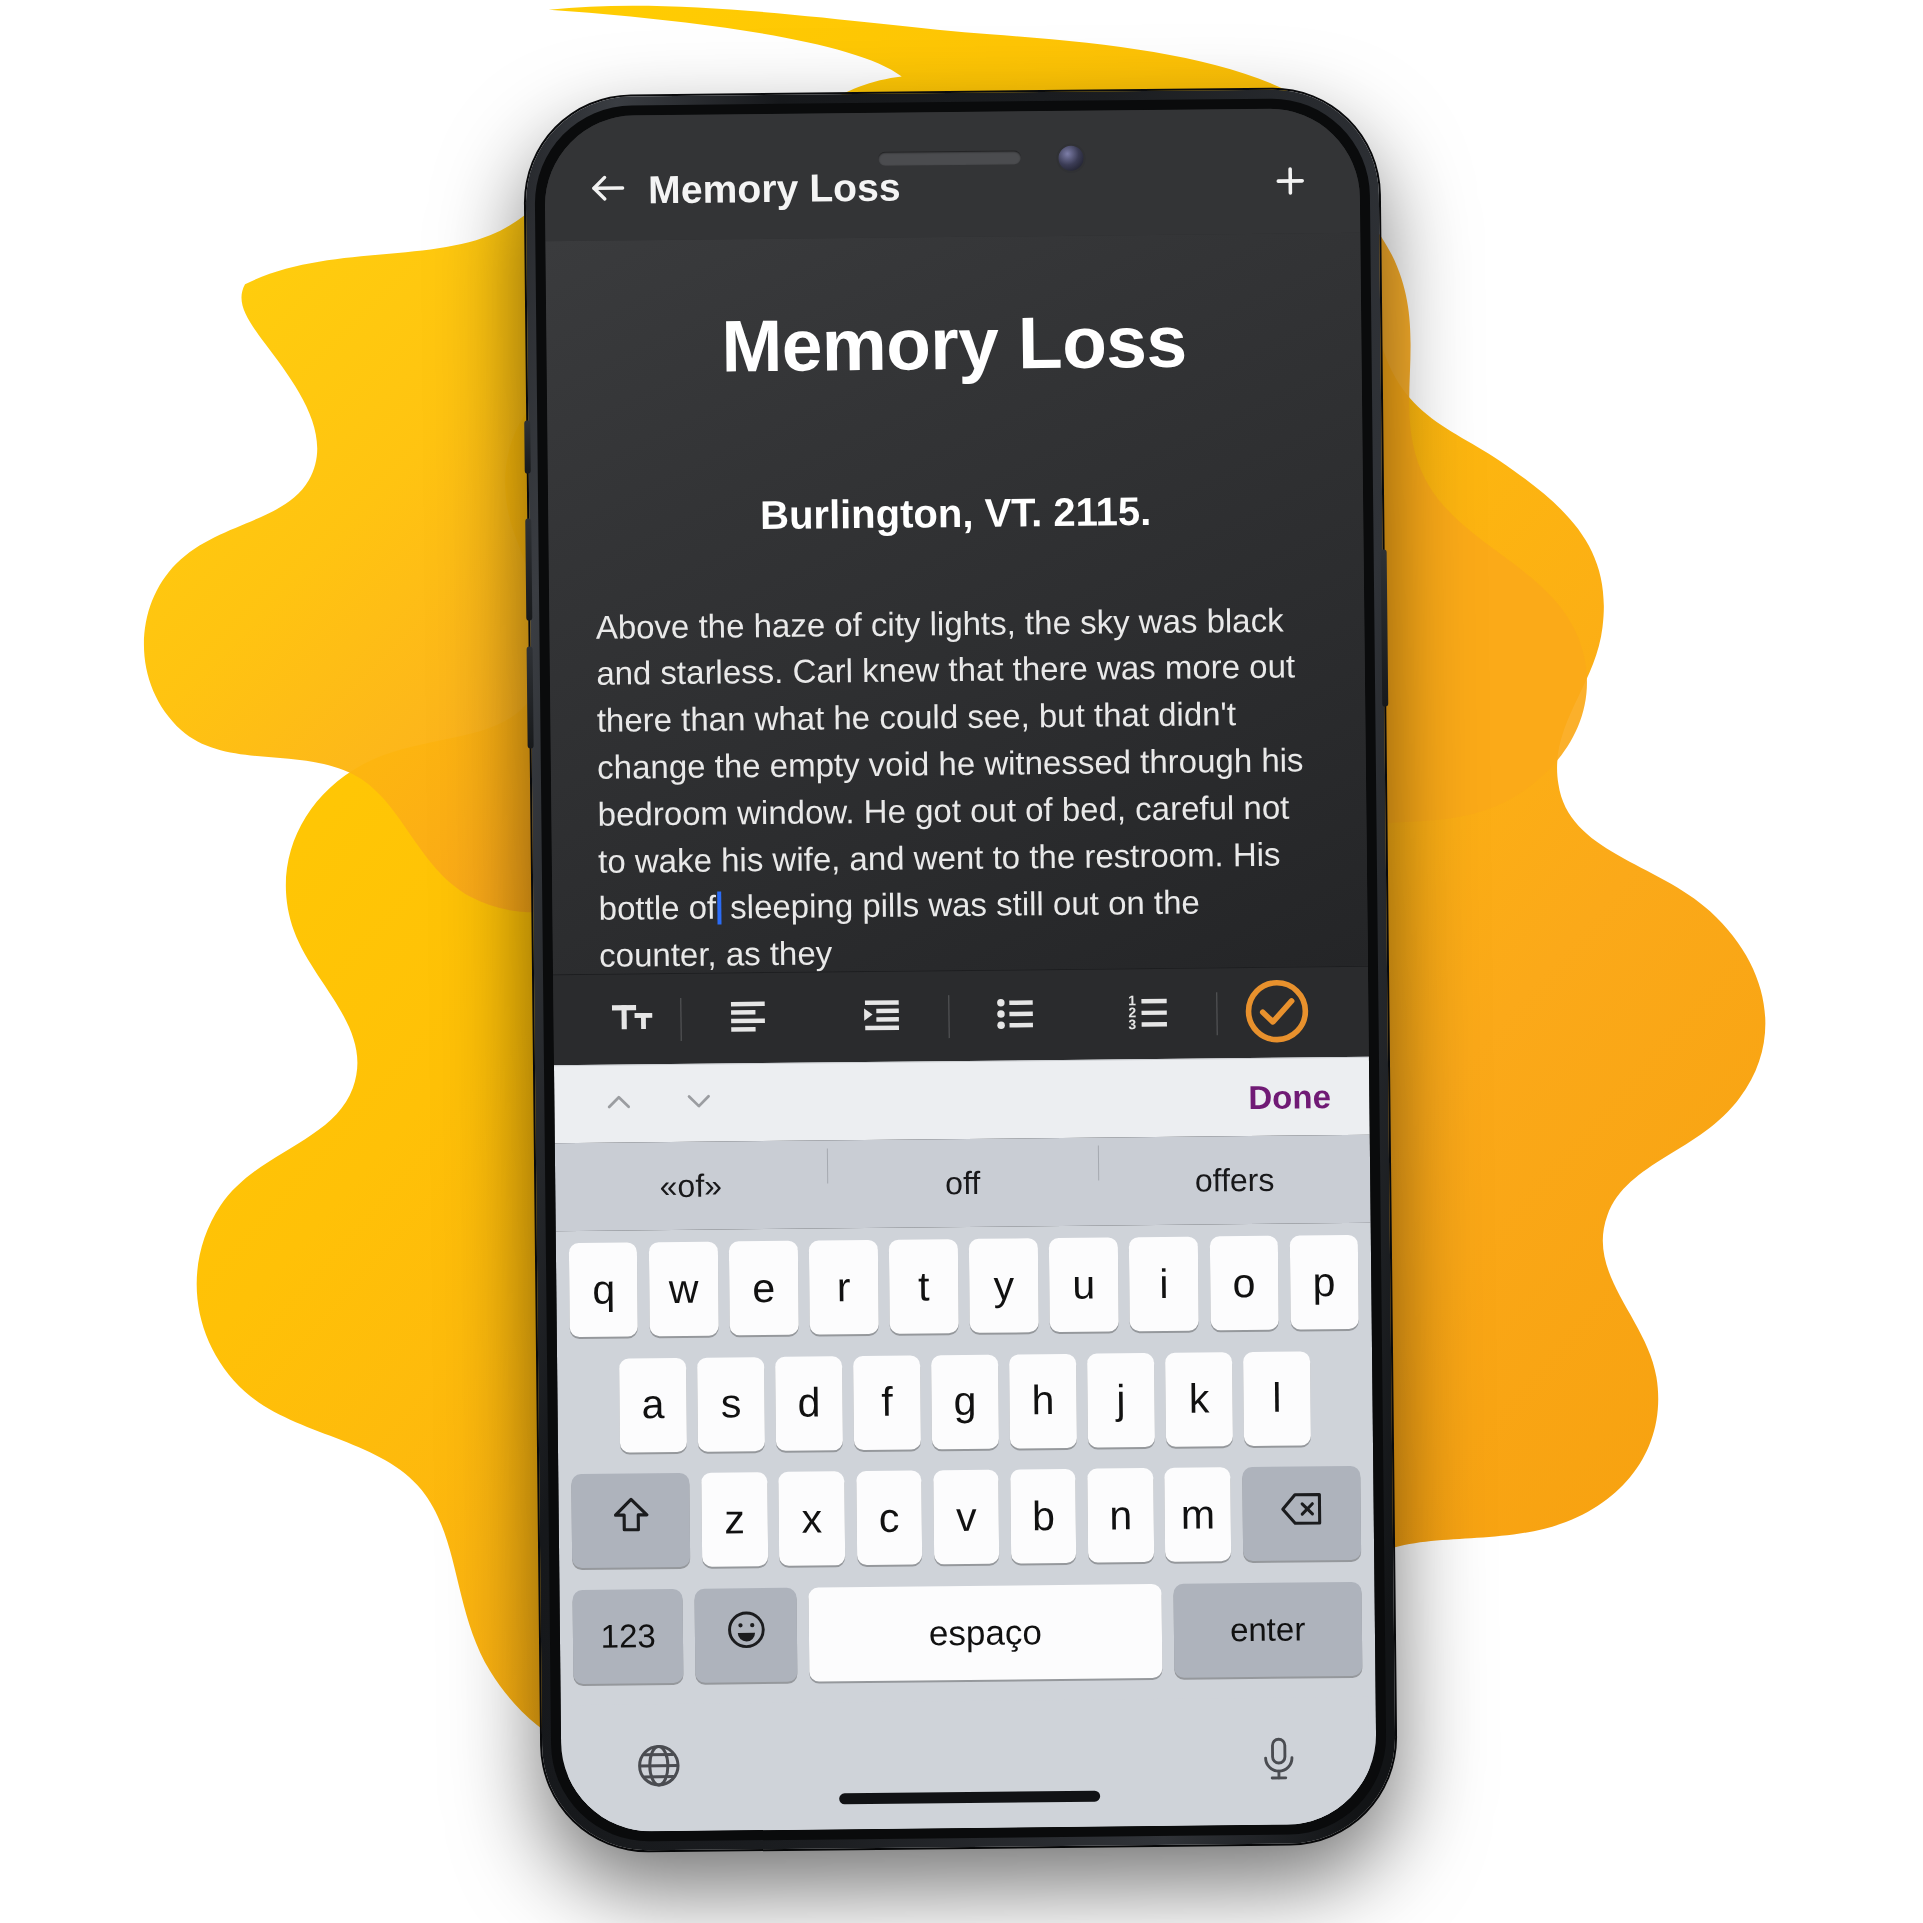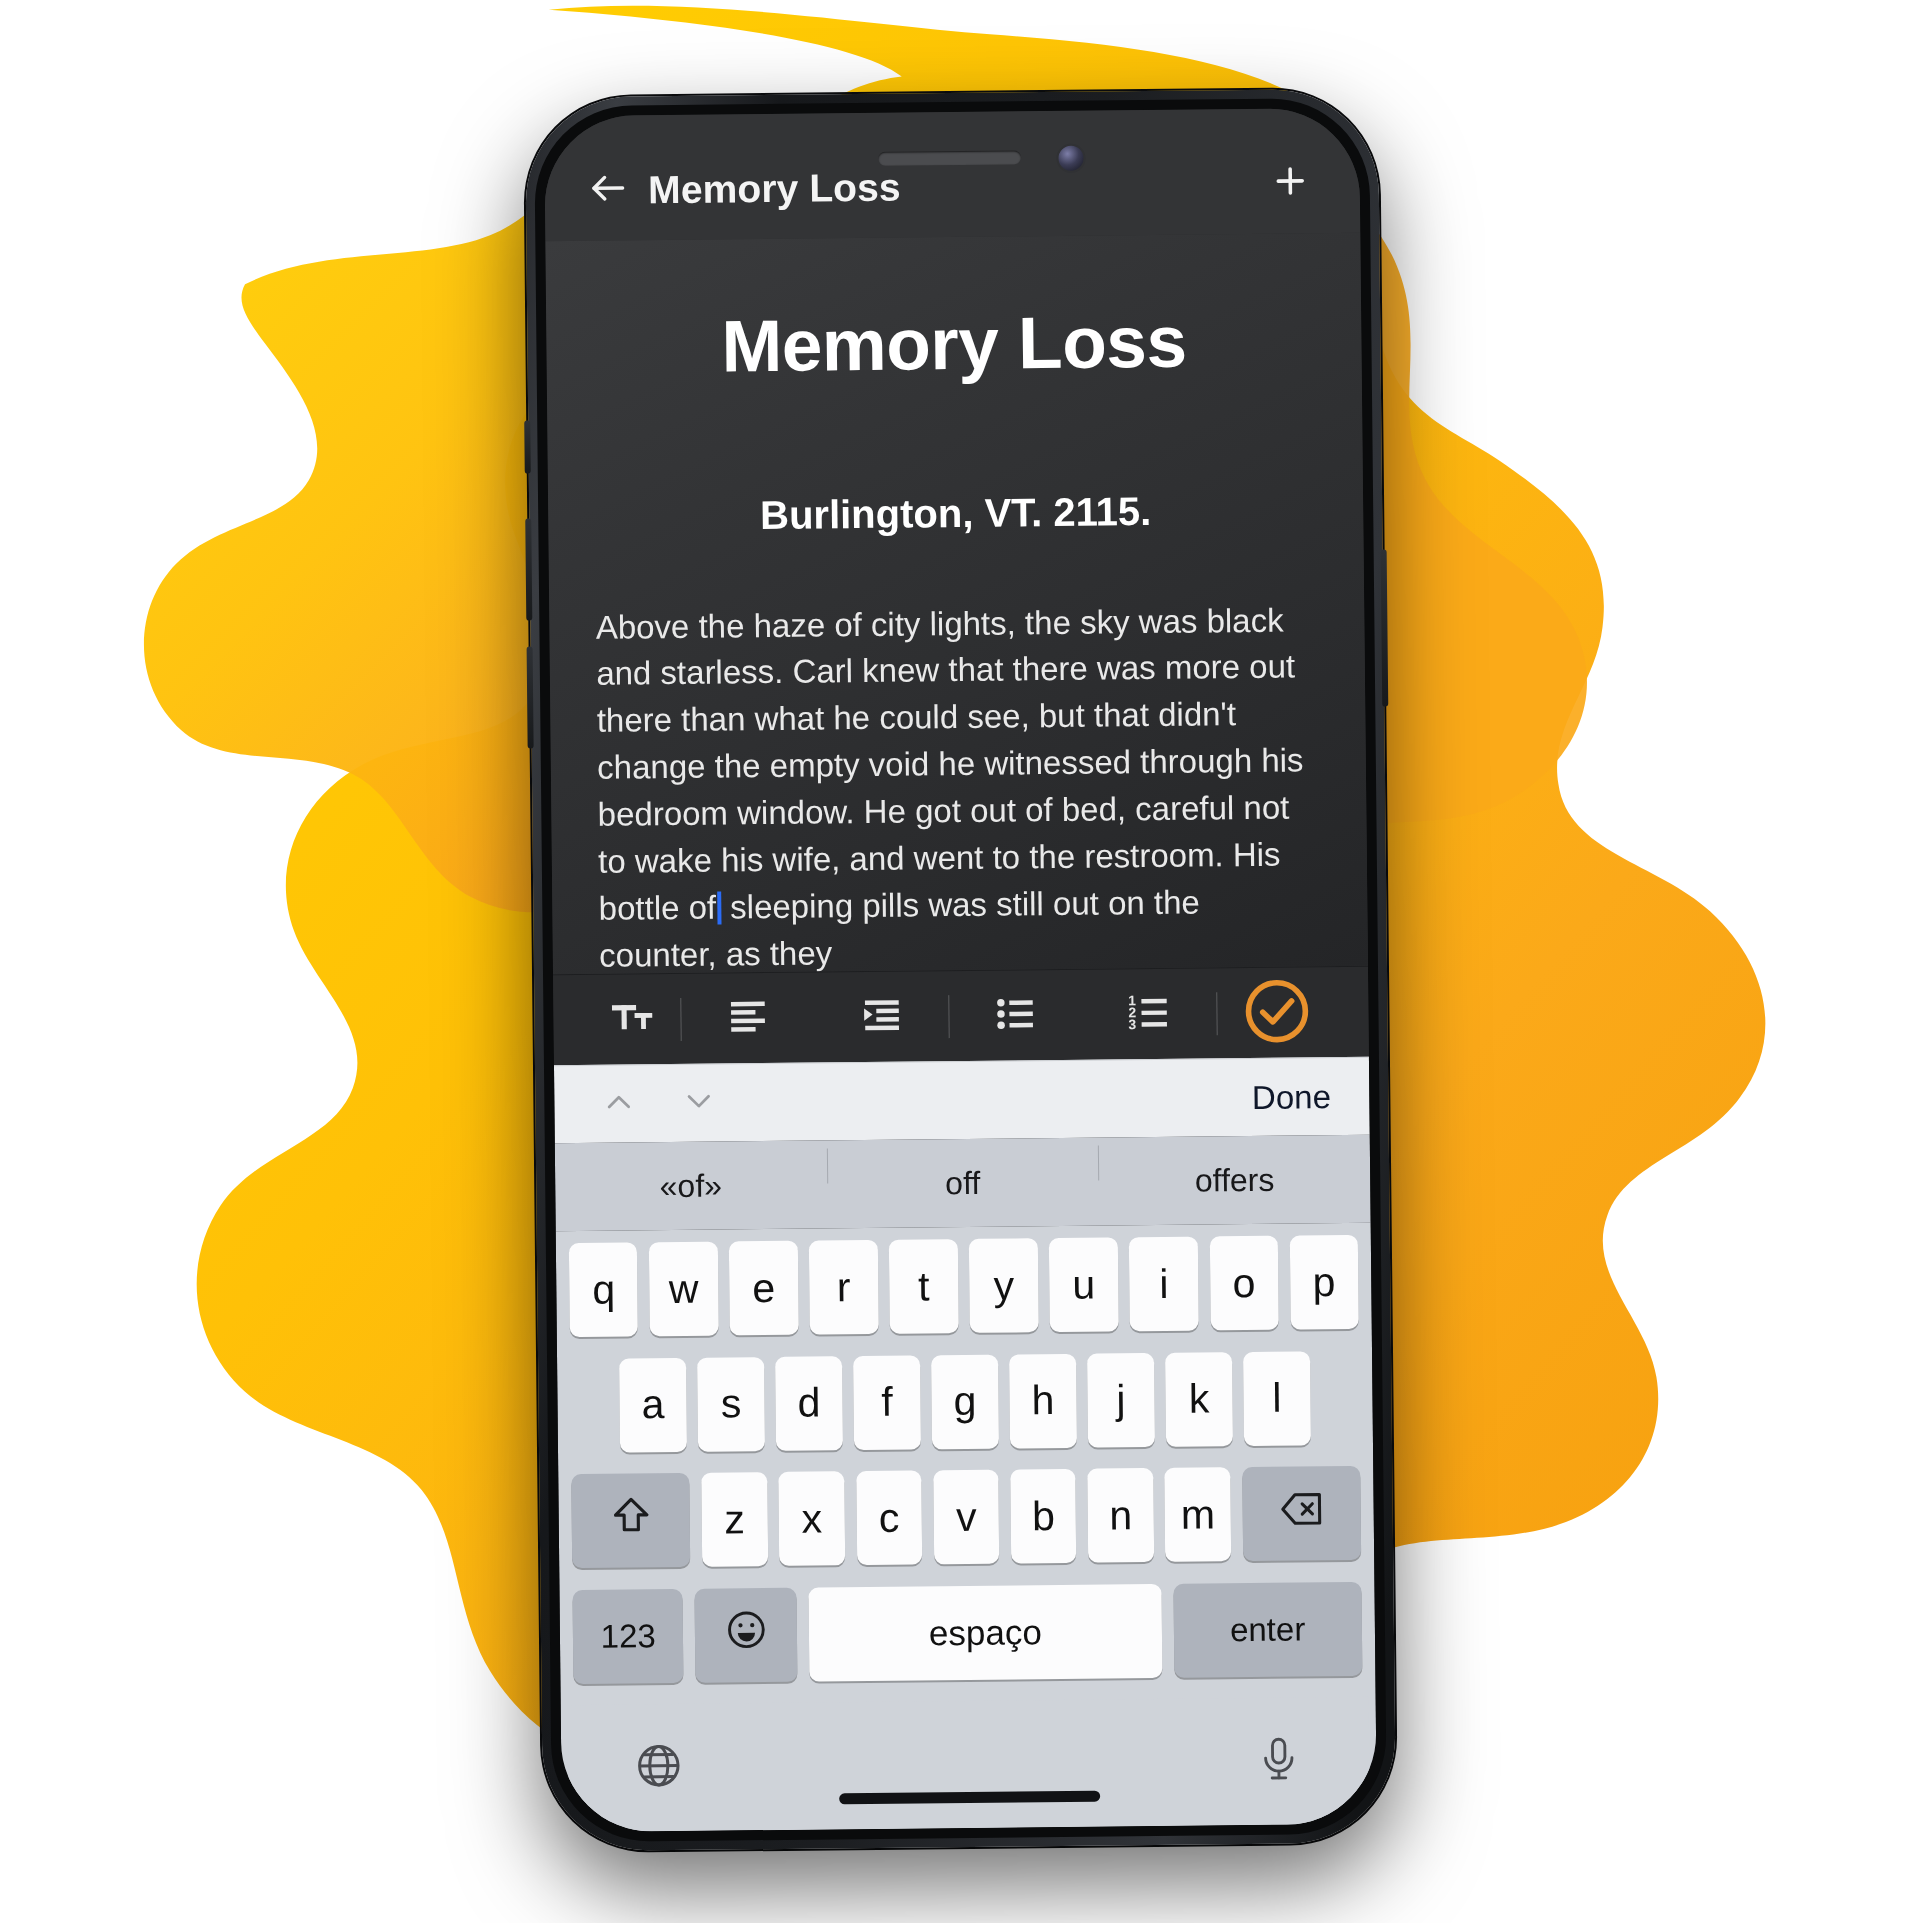--- a/index.html
+++ b/index.html
@@ -117,21 +117,21 @@
 
   
   #kb-accessory {
     flex:0 0 78px;
     background:#eceef1;
     display:flex; align-items:center;
     padding:0 33px;
     border-top:1px solid #cfd2d6;
   }
   .chev-btn { width:63px; height:63px; display:flex; align-items:center; justify-content:center; cursor:pointer; }
-  #done-btn { margin-left:auto; color:#0f172a; font-size:33px; font-weight:400; cursor:pointer; padding-right:5.9px; }
+  #done-btn { margin-left:auto; color:#701a75; font-size:33px; font-weight:700; cursor:pointer; padding-right:5.9px; }
 
   
   #suggestions {
     flex:0 0 88px;
     background:#c9cdd4;
     display:flex; align-items:center;
   }
   .sugg {
     flex:1 1 0; text-align:center;
     font-size:32px; color:#18181a; cursor:pointer;

